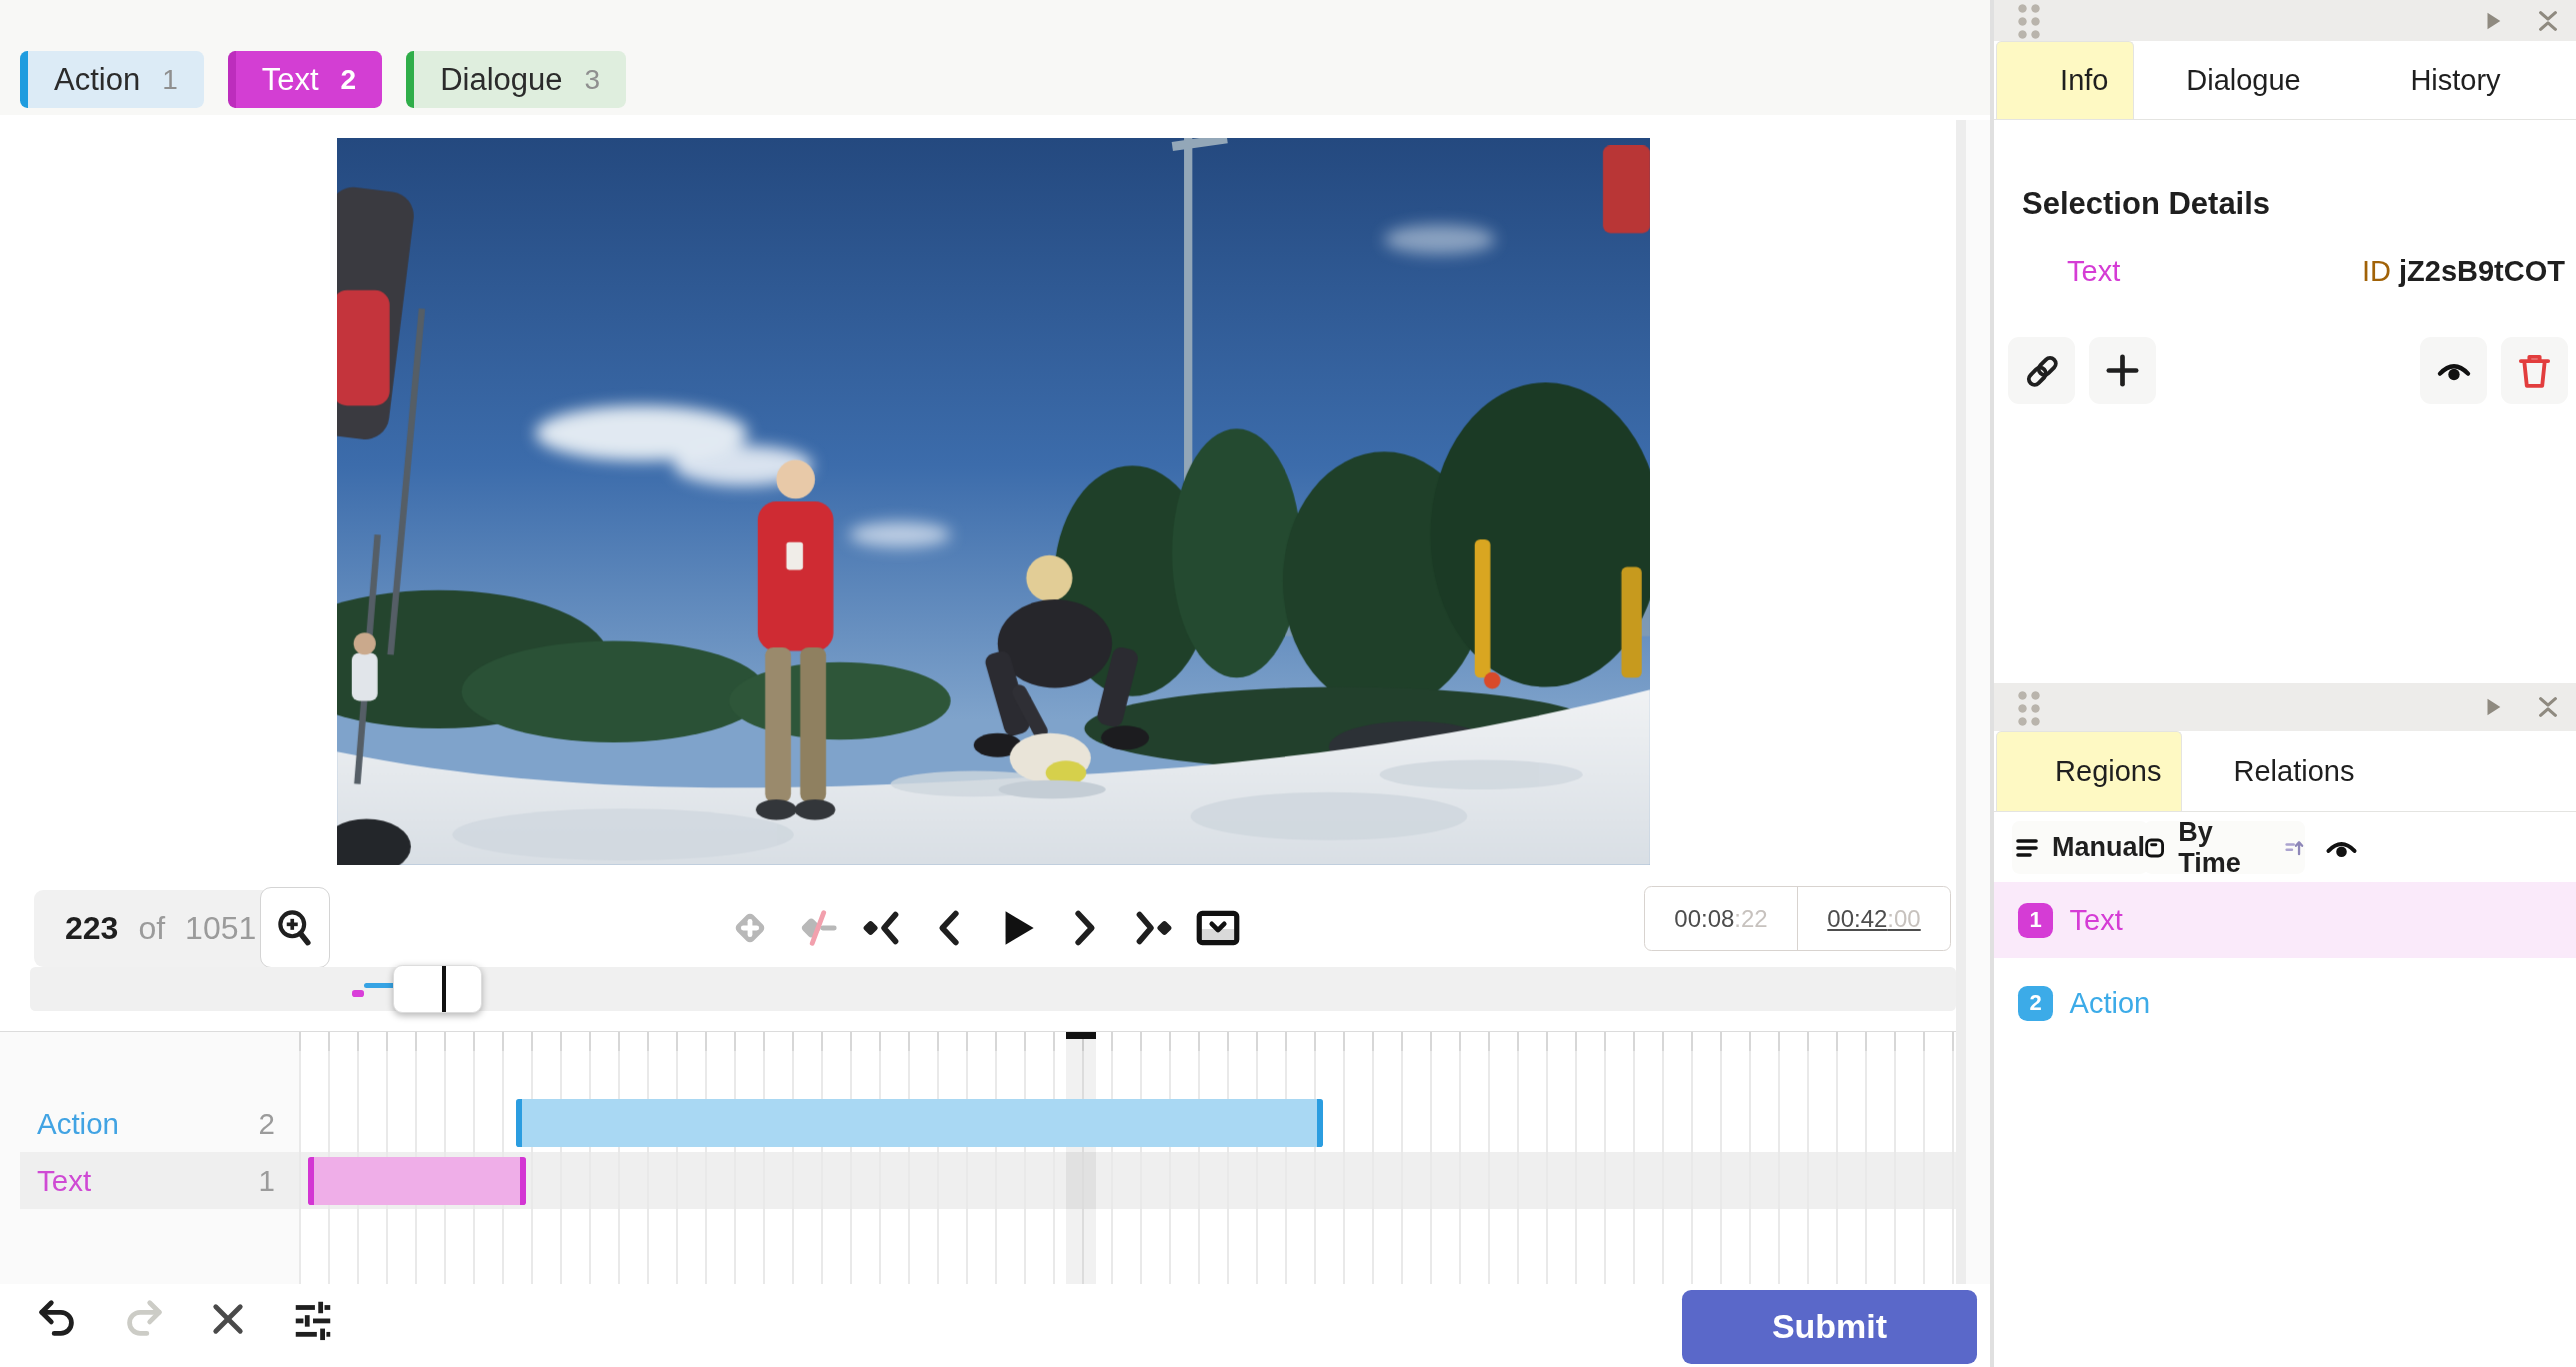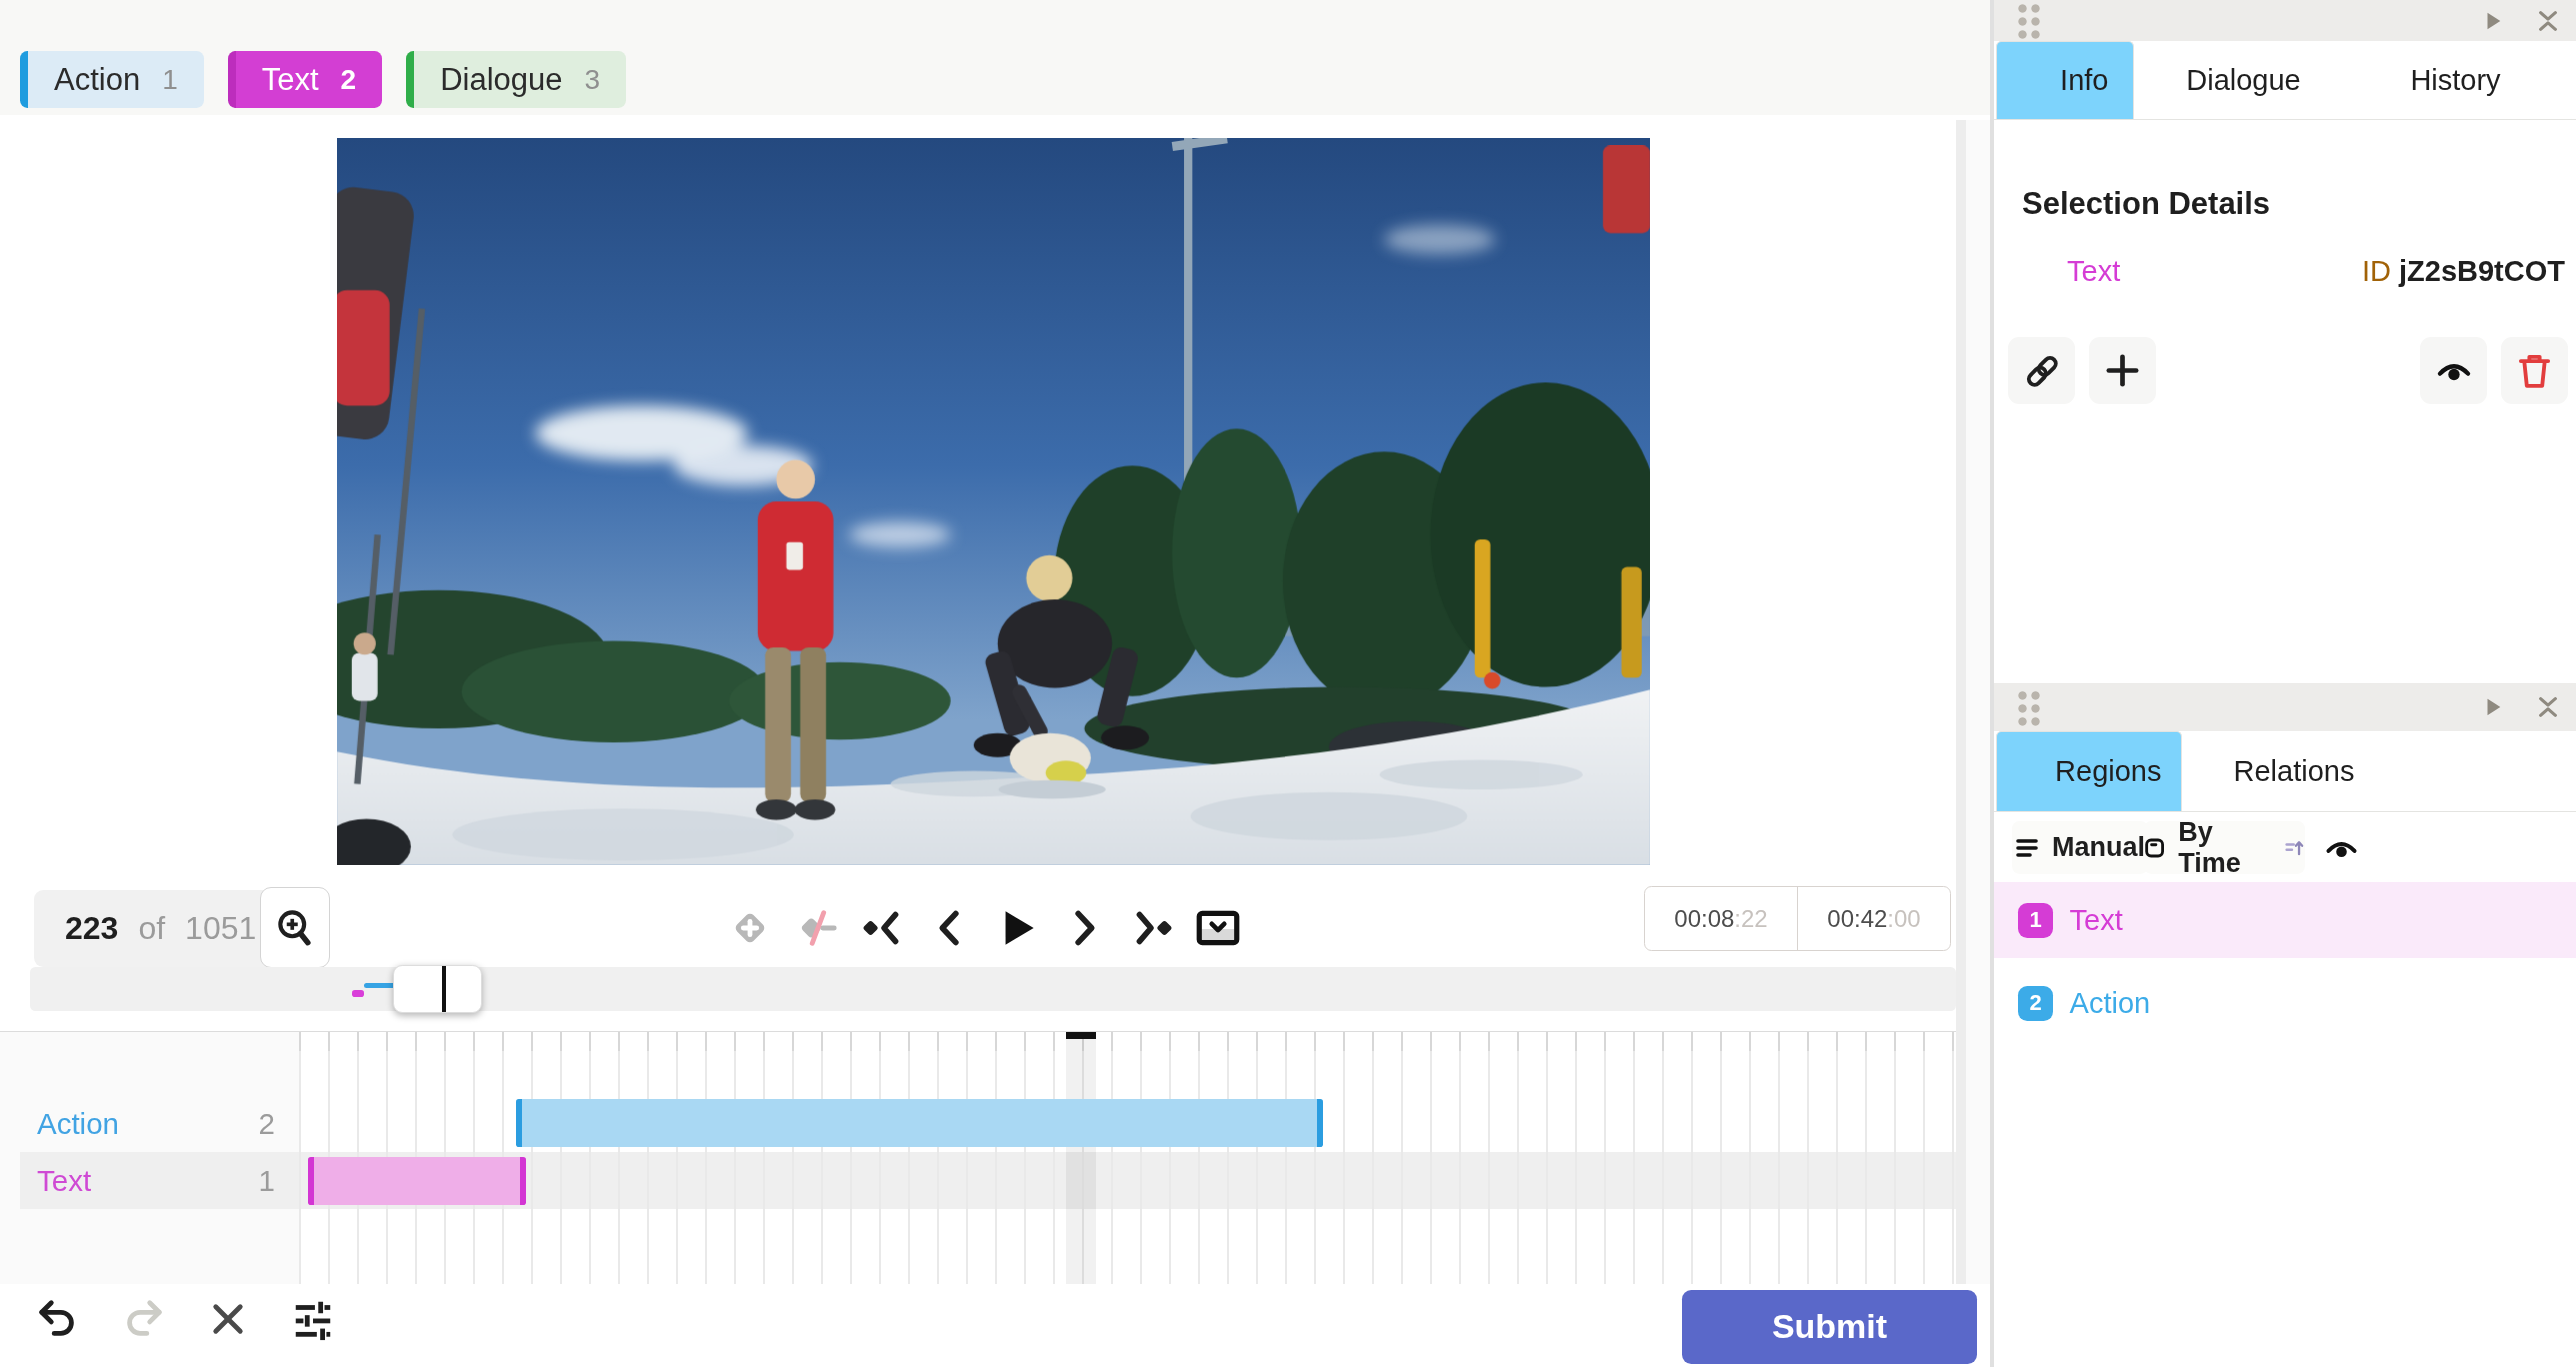--- a/index.html
+++ b/index.html
@@ -28,21 +28,21 @@
                 font-size:32px; }
   .frame-pill .cur { font-weight:700; color:#1f1f1f; }
   .frame-pill .muted { color:#9b9b9b; }
   .zoom-btn { position:absolute; left:260px; top:887px; width:70px; height:81px; background:#fff;
               border:1.8px solid #d4d4d4; border-radius:11px; display:flex; align-items:center; justify-content:center; cursor:pointer;}
   .pb-cluster { position:absolute; left:724px; top:902px; display:flex; gap:14.8px; }
   .pb-btn { width:52px; height:52px; display:flex; align-items:center; justify-content:center; cursor:pointer; }
   .timebox { position:absolute; left:1644px; top:886px; width:307px; height:65px; border:1.8px solid #d8d3cf;
              border-radius:7.4px; display:flex; overflow:hidden; background:#fff; }
   .timecell { flex:1; display:flex; align-items:center; justify-content:center; font-size:24px; color:#4d4d4d; }
-  .timecell + .timecell { border-left:1.8px solid #d8d3cf; }
+  .timecell + .timecell { border-left:1.8px solid #d8d3cf;text-decoration:underline; }
   .timecell .sub { color:#c7c2be; }
 
   
   .seekbar { position:absolute; left:30px; top:967px; width:1926px; height:44px; background:#f0f0f0; border-radius:5.5px; cursor:pointer; }
   .seek-mark { position:absolute; border-radius:2.8px; }
   .seek-window { position:absolute; top:-1.8px; height:48px; background:#fff; border:0.9px solid #ddd; border-radius:9.2px;
                  box-shadow:0 2.8px 7.4px rgba(0,0,0,.28); cursor:grab; }
   .seek-playline { position:absolute; top:0; width:3.7px; height:100%; background:#111; }
 
   
@@ -76,21 +76,21 @@
   .sidebar { position:absolute; left:1994px; top:0; width:582px; height:1367px; background:#fff; }
   .panel-header { position:absolute; left:0; width:582px; background:#edecea; display:flex; align-items:center; }
   .drag-dots { margin-left:22px; width:26px; height:37px;
      background:radial-gradient(circle 3.7px, #b9b4ac 3.7px, transparent 4.6px);
      background-size:13px 13px; cursor:grab; }
   .ph-icons { margin-left:auto; margin-right:13px; display:flex; gap:24px; align-items:center; }
   .ph-btn { width:31px; height:31px; display:flex; align-items:center; justify-content:center; cursor:pointer; }
   .tabs { position:absolute; left:0; width:582px; border-bottom:1.8px solid #e4e4e1; }
   .tab { position:absolute; top:0; height:100%; display:flex; align-items:center; justify-content:center;
          font-size:29px; color:#1f1f1f; cursor:pointer; }
-  .tab.active { background:#7dd3fc; border:1.8px solid #e4e4e1; border-bottom:none; border-radius:5.5px 5.5px 0 0;padding-left:39px; }
+  .tab.active { background:#fef9c3; border:1.8px solid #e4e4e1; border-bottom:none; border-radius:5.5px 5.5px 0 0;padding-left:39px; }
   .icon-sq { position:absolute; width:67px; height:67px; background:#f6f6f5; border-radius:11px;
              display:flex; align-items:center; justify-content:center; cursor:pointer; }
   .region-row { position:absolute; left:0; width:582px; height:76px; display:flex; align-items:center; cursor:pointer; }
   .region-badge { margin-left:24px; width:35px; height:35px; border-radius:9.2px; color:#fff; font-size:22px;
                   font-weight:700; display:flex; align-items:center; justify-content:center; }
   .region-name { margin-left:16.6px; font-size:29px; }
   .sort-btn { position:absolute; top:0; height:53px; background:#fbfbf9; border-radius:7.4px; display:flex;
               align-items:center; justify-content:center; gap:13px; font-size:27px; font-weight:700; cursor:pointer; }
   svg { display:block; }
 </style>

